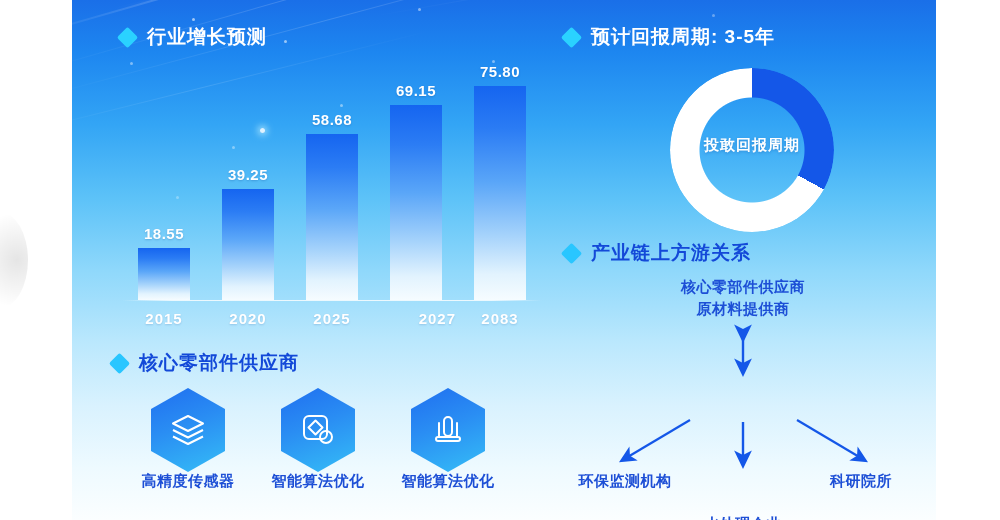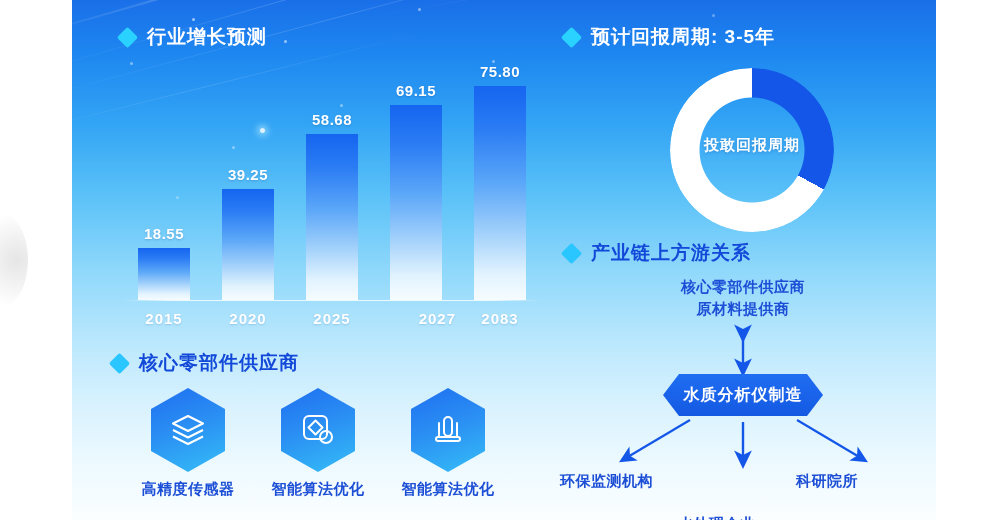--- a/index.html
+++ b/index.html
@@ -208,21 +208,21 @@
     margin: 0 auto;
     background: linear-gradient(160deg, #1f6ff0 0%, #2a8ef3 45%, #35bdf7 100%);
     clip-path: polygon(50% 0%, 100% 25%, 100% 75%, 50% 100%, 0% 75%, 0% 25%);
     display: flex;
     align-items: center;
     justify-content: center;
     box-shadow: 0 4px 10px rgba(20,90,190,0.22);
   }
   .hex svg { display: block; }
   .skill-label {
-    margin-top: 8px;
+    margin-top: 0;
     font-size: 15px;
     font-weight: bold;
     color: #1d4fd6;
     letter-spacing: 0.5px;
     white-space: nowrap;
     text-align: center;
   }
 
   
   #chain {
@@ -260,20 +260,21 @@
   #chain-core span {
     font-size: 16px;
     font-weight: bold;
     color: #ffffff;
     letter-spacing: 1px;
   }
   .chain-down {
     position: absolute;
     top: 196px;
     width: 130px;
+    text-align: center;
     font-size: 15px;
     font-weight: bold;
     color: #1d4fd6;
     letter-spacing: 0.5px;
     white-space: nowrap;
   }
   #chain-arrows {
     position: absolute;
     left: 0; top: 0;
     width: 386px; height: 244px;
@@ -420,23 +421,20 @@
       <line x1="193" y1="146" x2="193" y2="184" stroke="#1457e8" stroke-width="2.4" marker-end="url(#ah)"></line>
 
       <line x1="247" y1="144" x2="311" y2="182" stroke="#1457e8" stroke-width="2.2" marker-end="url(#ah)"></line>
     </svg>
 
     <div id="chain-up">
       <div>核心零部件供应商</div>
       <div>原材料提供商</div>
     </div>
 
-    <div id="chain-core">
-      <span>水质分析仪制造</span>
-    </div>
 
     <div class="chain-down" style="left:10px;">环保监测机构</div>
     <div class="chain-down" style="left:128px;margin-top:43px;">水处理企业</div>
     <div class="chain-down" style="left:246px;">科研院所</div>
 
   </div>
 
 </div>
 
 </body></html>

